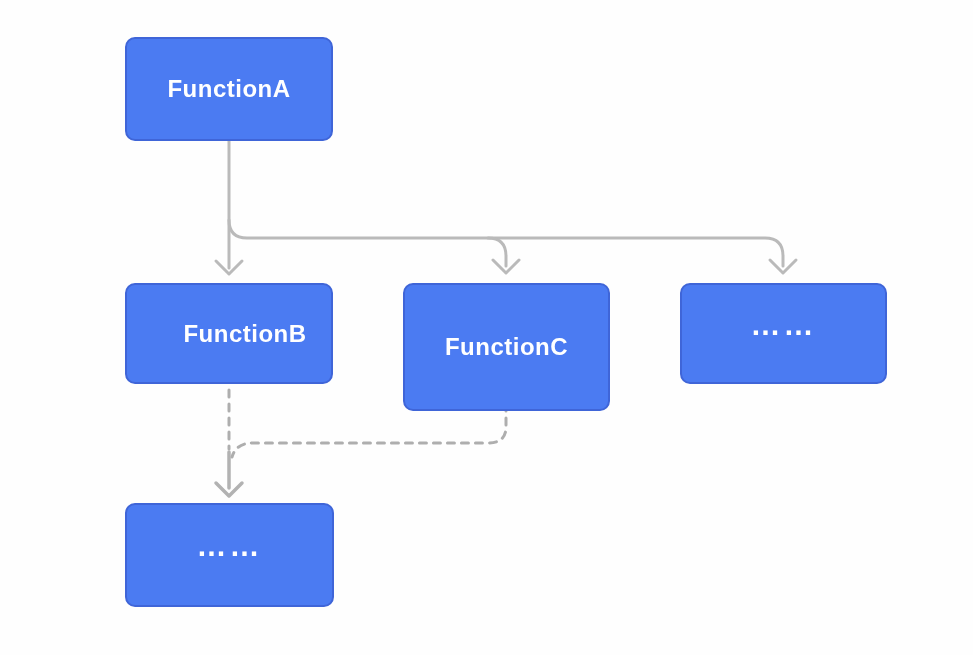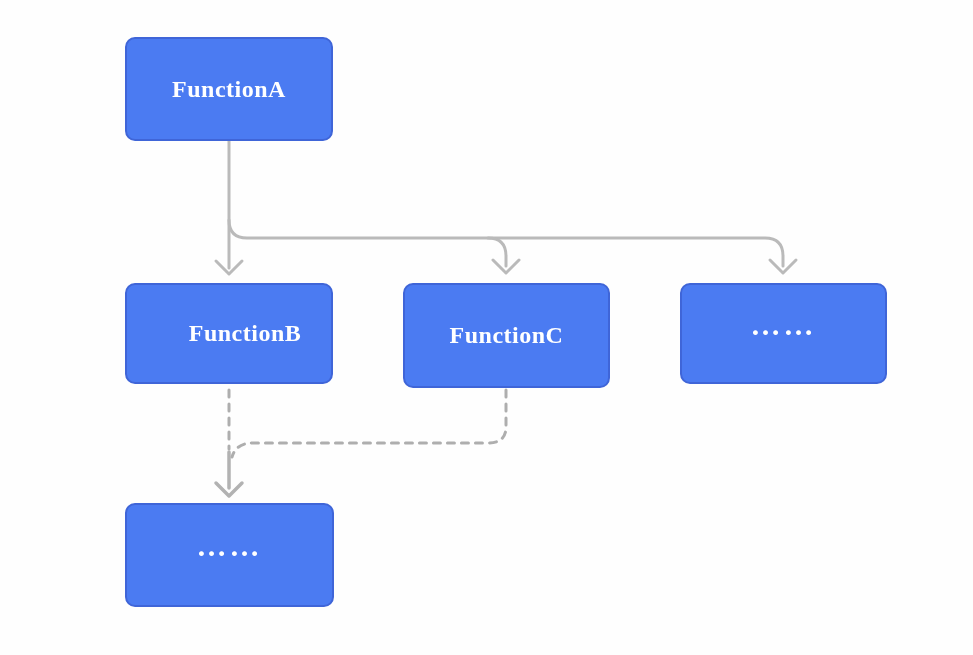--- a/index.html
+++ b/index.html
@@ -28,30 +28,29 @@
     align-items: center;
     justify-content: center;
     border-radius: 10px;
     box-sizing: border-box;
   }
   .node .node-label {
     color: #ffffff;
     font-weight: 700;
     font-size: 24px;
     letter-spacing: 0.5px;
-    font-family: Liberation Serif, serif;
   }
   .node .node-label.dots {
     font-size: 30px;
     letter-spacing: 3px;
     transform: translateY(-9px);
   }
   .node-a { left: 125px; top: 37px;  width: 208px; height: 104px; }
   .node-b { left: 125px; top: 283px; width: 208px; height: 101px; }
-  .node-c { left: 403px; top: 283px; width: 207px; height: 105px; }
+  .node-c { left: 403px; top: 283px; width: 207px; height: 128px; }
   .node-d { left: 680px; top: 283px; width: 207px; height: 101px; }
   .node-e { left: 125px; top: 503px; width: 209px; height: 104px; }
   .edge-label {
     position: absolute;
     left: 241px;
     top: 180px;
     z-index: 2;
     font-size: 22px;
     font-weight: 700;
   }

